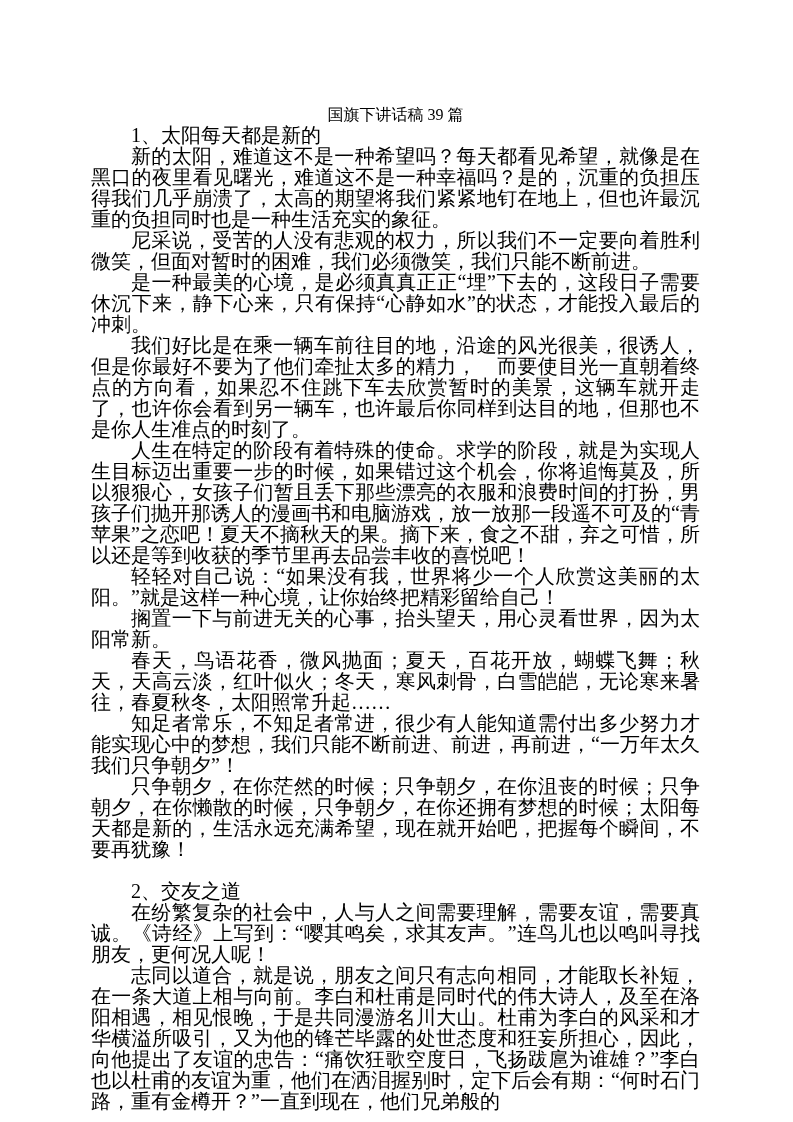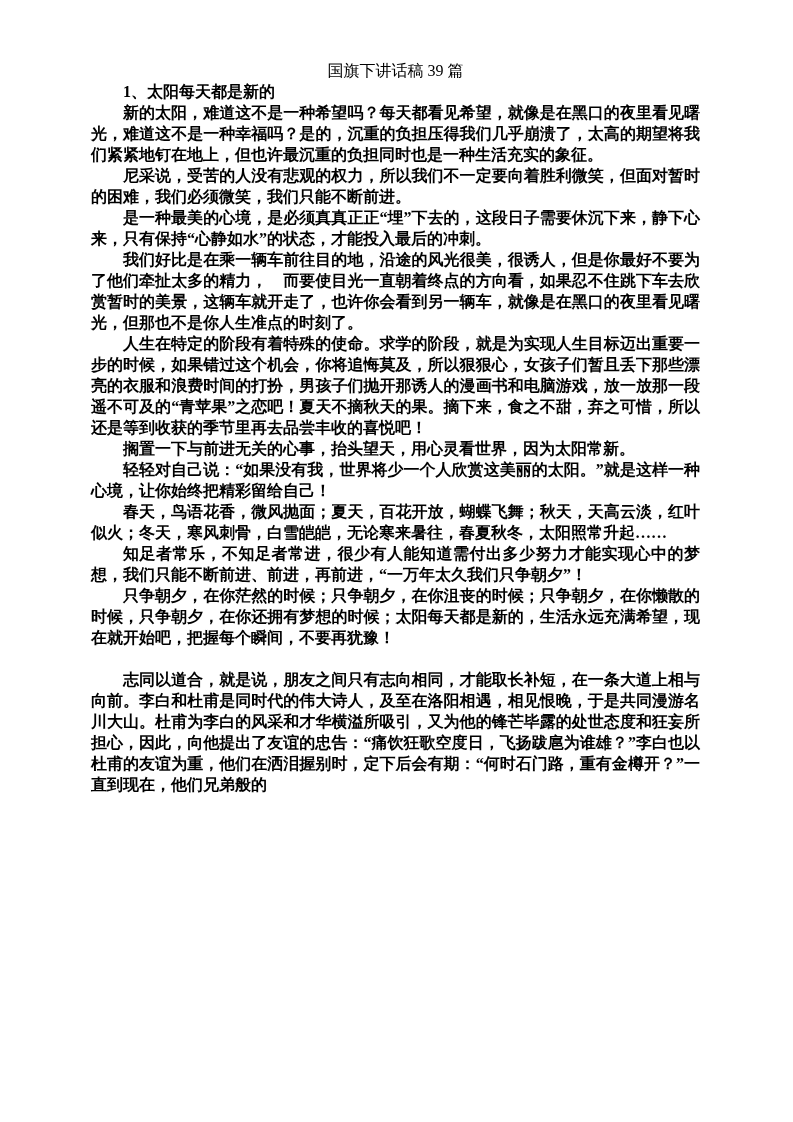--- a/index.html
+++ b/index.html
@@ -7,63 +7,64 @@
     padding: 0;
     background: #ffffff;
   }
   .page {
     position: relative;
     width: 793px;
     height: 1122px;
     margin: 0 auto;
     background: #ffffff;
     box-sizing: border-box;
-    padding: 60px 93px 30px 91px;
+    padding: 104px 93px 30px 91px;
     overflow: hidden;
     font-family: "Liberation Serif", "DejaVu Serif", serif;
     font-size: 16px;
     line-height: 21px;
     color: #000000;
   }
   .doc-title {
     margin: 0;
     text-align: center;
     text-indent: 0;
     font-size: 16px;
     font-weight: normal;
     line-height: 21px;
   }
   .para, .sec-heading {
     margin: 0;
     text-indent: 2em;
     text-align: justify;
-    font-size: 16px;
+    font-size: 20px;
     line-height: 21px;
     word-break: break-all;
-    font-weight: bold;
   }
   .section { margin: 0; }
   .section + .section { margin-top: 21px; }
 </style>
 </head>
 <body>
 
 <div class="page">
   <p class="doc-title">国旗下讲话稿 39 篇</p>
   <div id="doc-body">
       <div class="section">
         <p class="sec-heading">1、太阳每天都是新的</p>
         <p class="para">新的太阳，难道这不是一种希望吗？每天都看见希望，就像是在黑口的夜里看见曙光，难道这不是一种幸福吗？是的，沉重的负担压得我们几乎崩溃了，太高的期望将我们紧紧地钉在地上，但也许最沉重的负担同时也是一种生活充实的象征。</p>
         <p class="para">尼采说，受苦的人没有悲观的权力，所以我们不一定要向着胜利微笑，但面对暂时的困难，我们必须微笑，我们只能不断前进。</p>
         <p class="para">是一种最美的心境，是必须真真正正“埋”下去的，这段日子需要休沉下来，静下心来，只有保持“心静如水”的状态，才能投入最后的冲刺。</p>
-        <p class="para">我们好比是在乘一辆车前往目的地，沿途的风光很美，很诱人，但是你最好不要为了他们牵扯太多的精力，　而要使目光一直朝着终点的方向看，如果忍不住跳下车去欣赏暂时的美景，这辆车就开走了，也许你会看到另一辆车，就像是在黑口的夜里看见曙光，但那也不是你人生准点的时刻了。</p>
+        <p class="para">我们好比是在乘一辆车前往目的地，沿途的风光很美，很诱人，但是你最好不要为了他们牵扯太多的精力，　而要使目光一直朝着终点的方向看，如果忍不住跳下车去欣赏暂时的美景，这辆车就开走了，也许你会看到另一辆车，也许最后你同样到达目的地，但那也不是你人生准点的时刻了。</p>
         <p class="para">人生在特定的阶段有着特殊的使命。求学的阶段，就是为实现人生目标迈出重要一步的时候，如果错过这个机会，你将追悔莫及，所以狠狠心，女孩子们暂且丢下那些漂亮的衣服和浪费时间的打扮，男孩子们抛开那诱人的漫画书和电脑游戏，放一放那一段遥不可及的“青苹果”之恋吧！夏天不摘秋天的果。摘下来，食之不甜，弃之可惜，所以还是等到收获的季节里再去品尝丰收的喜悦吧！</p>
+        <p class="para">轻轻对自己说：“如果没有我，世界将少一个人欣赏这美丽的太阳。”就是这样一种心境，让你始终把精彩留给自己！</p>
         <p class="para">搁置一下与前进无关的心事，抬头望天，用心灵看世界，因为太阳常新。</p>
-        <p class="para">轻轻对自己说：“如果没有我，世界将少一个人欣赏这美丽的太阳。”就是这样一种心境，让你始终把精彩留给自己！</p>
         <p class="para">春天，鸟语花香，微风抛面；夏天，百花开放，蝴蝶飞舞；秋天，天高云淡，红叶似火；冬天，寒风刺骨，白雪皑皑，无论寒来暑往，春夏秋冬，太阳照常升起……</p>
         <p class="para">知足者常乐，不知足者常进，很少有人能知道需付出多少努力才能实现心中的梦想，我们只能不断前进、前进，再前进，“一万年太久我们只争朝夕”！</p>
         <p class="para">只争朝夕，在你茫然的时候；只争朝夕，在你沮丧的时候；只争朝夕，在你懒散的时候，只争朝夕，在你还拥有梦想的时候；太阳每天都是新的，生活永远充满希望，现在就开始吧，把握每个瞬间，不要再犹豫！</p>
       </div>
       <div class="section">
+        <p class="sec-heading">2、交友之道</p>
+        <p class="para">在纷繁复杂的社会中，人与人之间需要理解，需要友谊，需要真诚。《诗经》上写到：“嘤其鸣矣，求其友声。”连鸟儿也以鸣叫寻找朋友，更何况人呢！</p>
         <p class="para">志同以道合，就是说，朋友之间只有志向相同，才能取长补短，在一条大道上相与向前。李白和杜甫是同时代的伟大诗人，及至在洛阳相遇，相见恨晚，于是共同漫游名川大山。杜甫为李白的风采和才华横溢所吸引，又为他的锋芒毕露的处世态度和狂妄所担心，因此，向他提出了友谊的忠告：“痛饮狂歌空度日，飞扬跋扈为谁雄？”李白也以杜甫的友谊为重，他们在洒泪握别时，定下后会有期：“何时石门路，重有金樽开？”一直到现在，他们兄弟般的</p>
       </div>
     </div>
 </div>
 
 </body></html>

